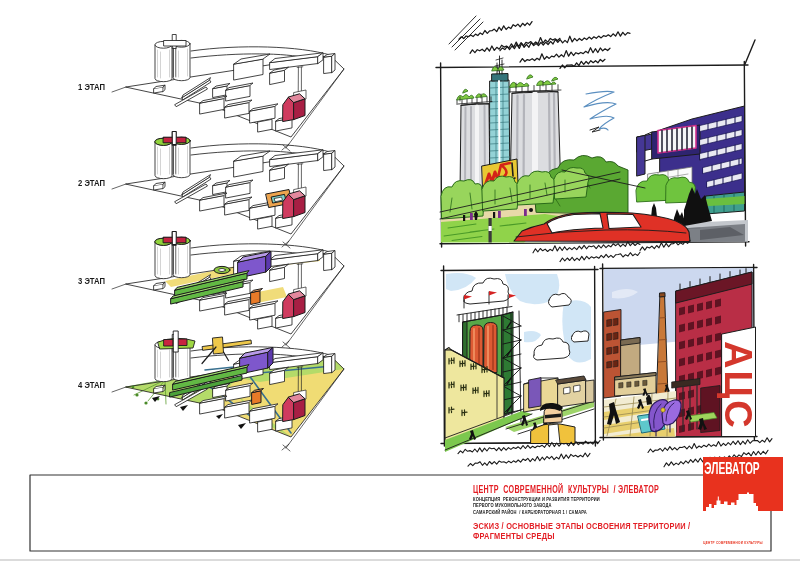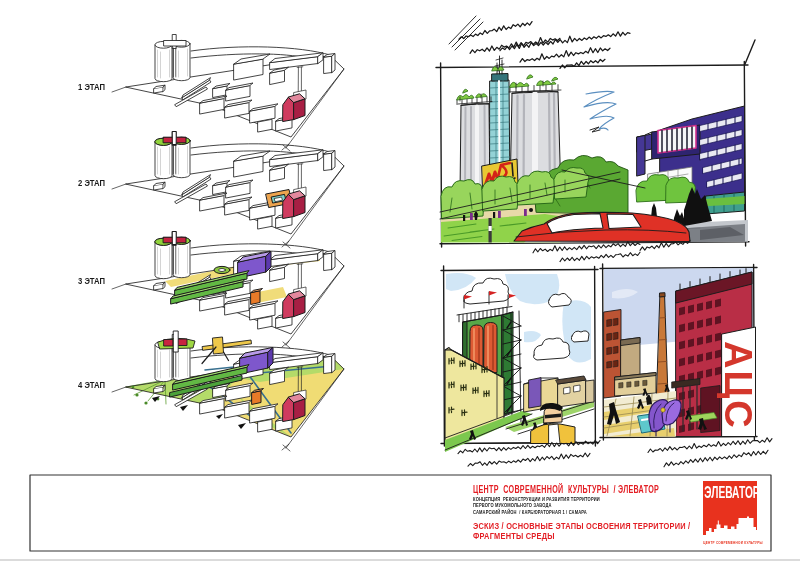--- a/index.html
+++ b/index.html
@@ -602,21 +602,21 @@
 
 <path d="M0,560 L800,560" stroke="#b8b8b8" stroke-width="1.2"></path>
 </svg>
 
 <div class="tb" style="left:473px;top:483.5px;font-size:10px;font-weight:bold;color:#e31e24;letter-spacing:0.4px;white-space:nowrap;transform:scaleX(0.715);transform-origin:left top;">ЦЕНТР&nbsp; СОВРЕМЕННОЙ&nbsp; КУЛЬТУРЫ&nbsp; / ЭЛЕВАТОР</div>
 
 <div class="tb" style="left:473px;top:495.5px;font-size:5.4px;font-weight:bold;color:#222;line-height:6.9px;letter-spacing:0.2px;white-space:nowrap;transform:scaleX(0.754);transform-origin:left top;">КОНЦЕПЦИЯ&nbsp; РЕКОНСТРУКЦИИ И РАЗВИТИЯ ТЕРРИТОРИИ<br>ПЕРВОГО МУКОМОЛЬНОГО ЗАВОДА<br>САМАРСКИЙ РАЙОН&nbsp; / КАРБЮРАТОРНАЯ 1 / САМАРА</div>
 
 <div class="tb" style="left:473px;top:521px;font-size:9.6px;font-weight:bold;color:#e31e24;line-height:10.3px;letter-spacing:0.3px;white-space:nowrap;transform:scaleX(0.772);transform-origin:left top;">ЭСКИЗ / ОСНОВНЫЕ ЭТАПЫ ОСВОЕНИЯ ТЕРРИТОРИИ /<br>ФРАГМЕНТЫ СРЕДЫ</div>
 
-<div class="tb" style="left:703px;top:481px;width:54px;height:54px;background:#e8321e;">
+<div class="tb" style="left:703px;top:457px;width:80px;height:54px;background:#e8321e;">
   <div style="position:absolute;left:29px;top:1.5px;color:#ffffff;font-weight:bold;font-size:17px;white-space:nowrap;transform:translateX(-50%) scale(0.60,1.0);transform-origin:center top;">ЭЛЕВАТОР</div>
 
   <svg width="58" height="54" style="position:absolute;left:0;top:0;">
     <path d="M3,54 L3,50 L6,50 L6,47 L8.5,47 L8.5,51 L11,51 L11,48 L13.5,48 L13.5,43.5 L14.8,43.5 L14.8,39.5 L15.8,39.5 L15.8,43.5 L17.5,43.5 L17.5,47 L21,47 L21,44.5 L24.5,44.5 L24.5,48 L28,48 L28,45.5 L31.5,45.5 L31.5,48 L33.5,48 L33.5,43 L35.5,43 L35.5,37 L44,37 L44,35.5 L46,35.5 L46,37 L50.5,37 L50.5,46 L53,46 L53,49 L55,49 L55,54 Z" fill="#ffffff"></path>
   </svg>
 </div>
 
 <div class="tb" style="left:733px;top:540.5px;color:#e8321e;font-weight:bold;font-size:3.6px;letter-spacing:0.3px;white-space:nowrap;transform:translateX(-50%) scaleX(0.85);">ЦЕНТР СОВРЕМЕННОЙ КУЛЬТУРЫ</div>
 
 </div>

